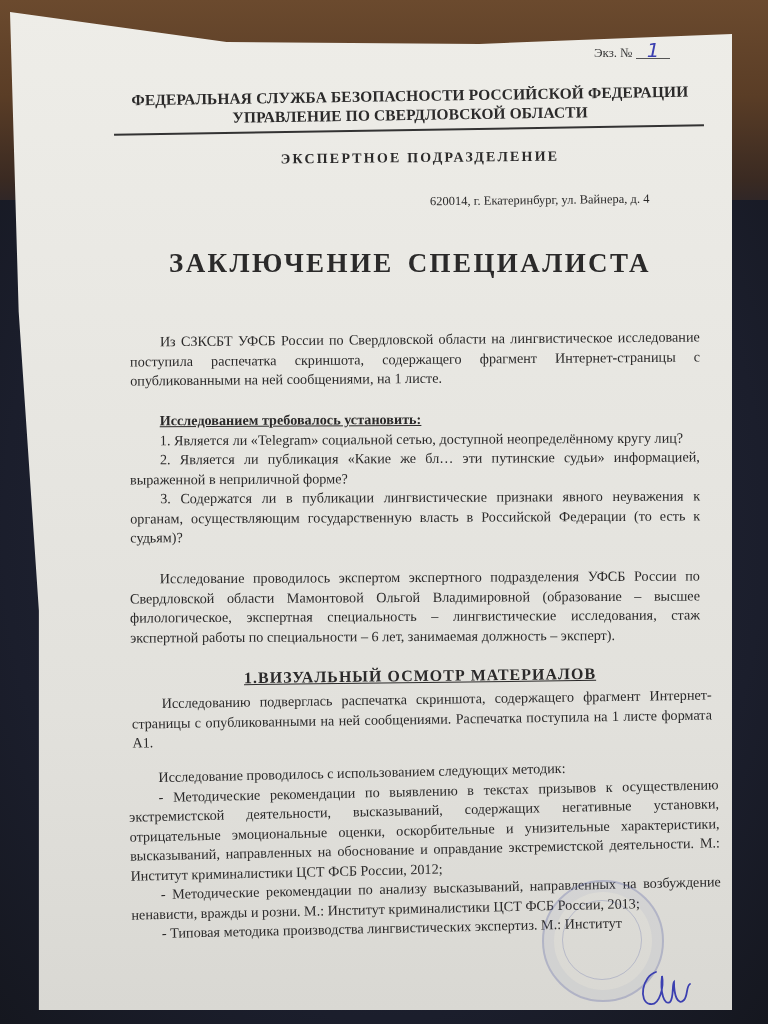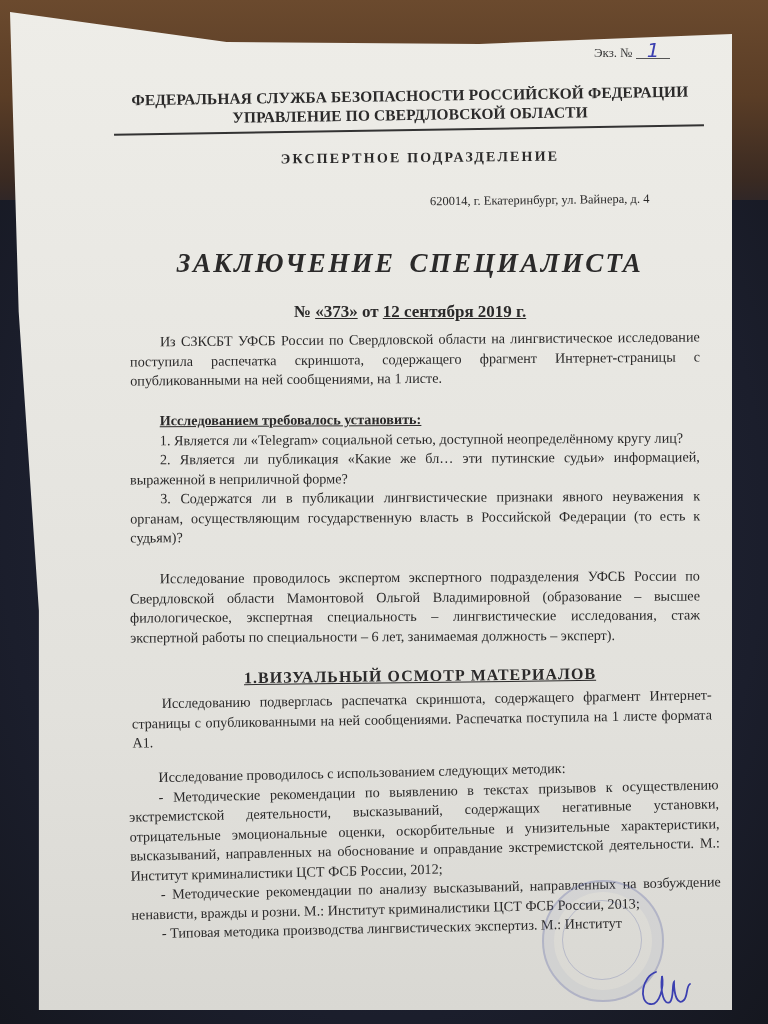--- a/index.html
+++ b/index.html
@@ -43,21 +43,21 @@
     }
     .dept {
       position: absolute; left: 130px; top: 138px; width: 560px; text-align: center;
       font-weight: bold; font-size: 14px; letter-spacing: 2.2px; transform: rotate(-0.6deg);
     }
     .address {
       position: absolute; left: 420px; top: 181px; font-size: 12.5px; transform: rotate(-0.7deg);
     }
     .title {
       position: absolute; left: 120px; top: 236px; width: 560px; text-align: center;
-      font-style: italic; font-weight: bold; font-size: 27px; letter-spacing: 2.4px;
+      font-weight: bold; font-size: 27px; letter-spacing: 2.4px;
     }
     .title .gap { display: inline-block; width: 14px; }
     .number-line {
       position: absolute; left: 120px; top: 290px; width: 560px; text-align: center;
       font-weight: bold; font-size: 17px;
     }
     .number-line .u { text-decoration: underline; }
     .body {
       position: absolute; left: 120px; width: 570px; font-size: 14.2px; line-height: 19.5px;
       text-align: justify;
@@ -107,26 +107,20 @@
     </div>
     <div class="org-rule"></div>
 
     <div class="dept">ЭКСПЕРТНОЕ ПОДРАЗДЕЛЕНИЕ</div>
     <div class="address">620014, г. Екатеринбург, ул. Вайнера, д. 4</div>
 
     <div class="title">
       <span>ЗАКЛЮЧЕНИЕ</span><span class="gap"></span><span>СПЕЦИАЛИСТА</span>
     </div>
 
-    <div class="number-line">
-      <span>№</span>
-      <span class="u">«373»</span>
-      <span>от</span>
-      <span class="u">12 сентября 2019 г.</span>
-    </div>
 
     <div class="body p-intro">
       <p>Из СЗКСБТ УФСБ России по Свердловской области на лингвистическое исследование поступила распечатка скриншота, содержащего фрагмент Интернет-страницы с опубликованными на ней сообщениями, на 1 листе.</p>
     </div>
 
     <div class="body p-task">
       <p class="heading">Исследованием требовалось установить:</p>
       <p>1. Является ли «Telegram» социальной сетью, доступной неопределённому кругу лиц?</p>
       <p>2. Является ли публикация «Какие же бл… эти путинские судьи» информацией, выраженной в неприличной форме?</p>
       <p>3. Содержатся ли в публикации лингвистические признаки явного неуважения к органам, осуществляющим государственную власть в Российской Федерации (то есть к судьям)?</p>

